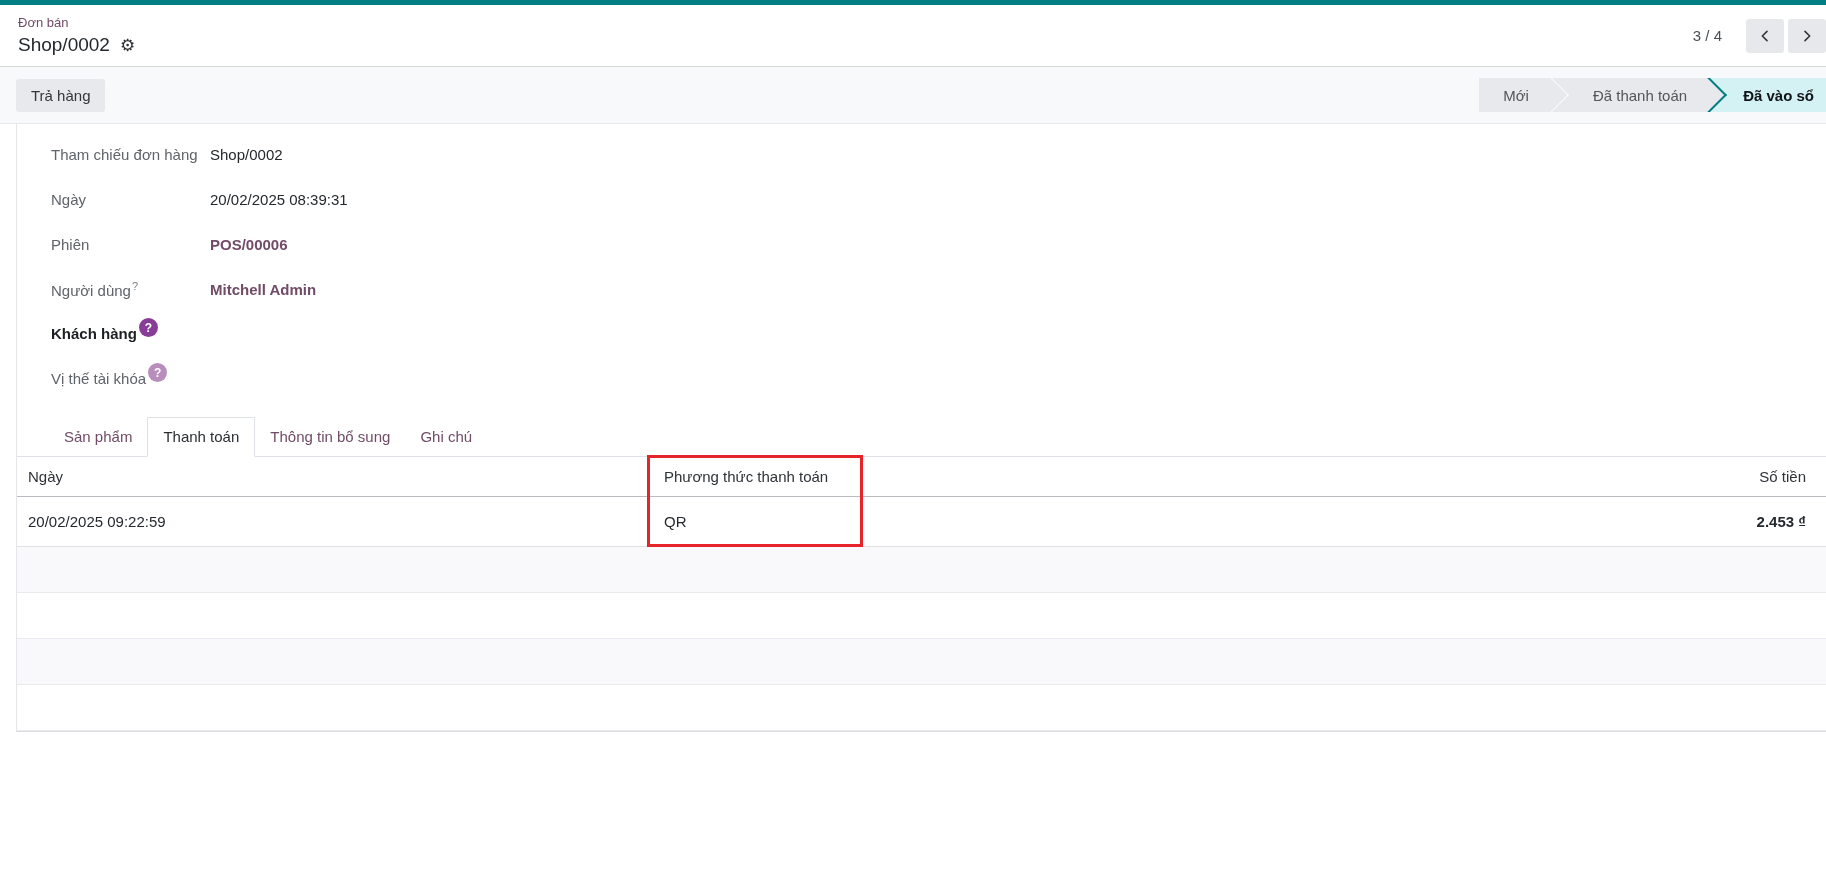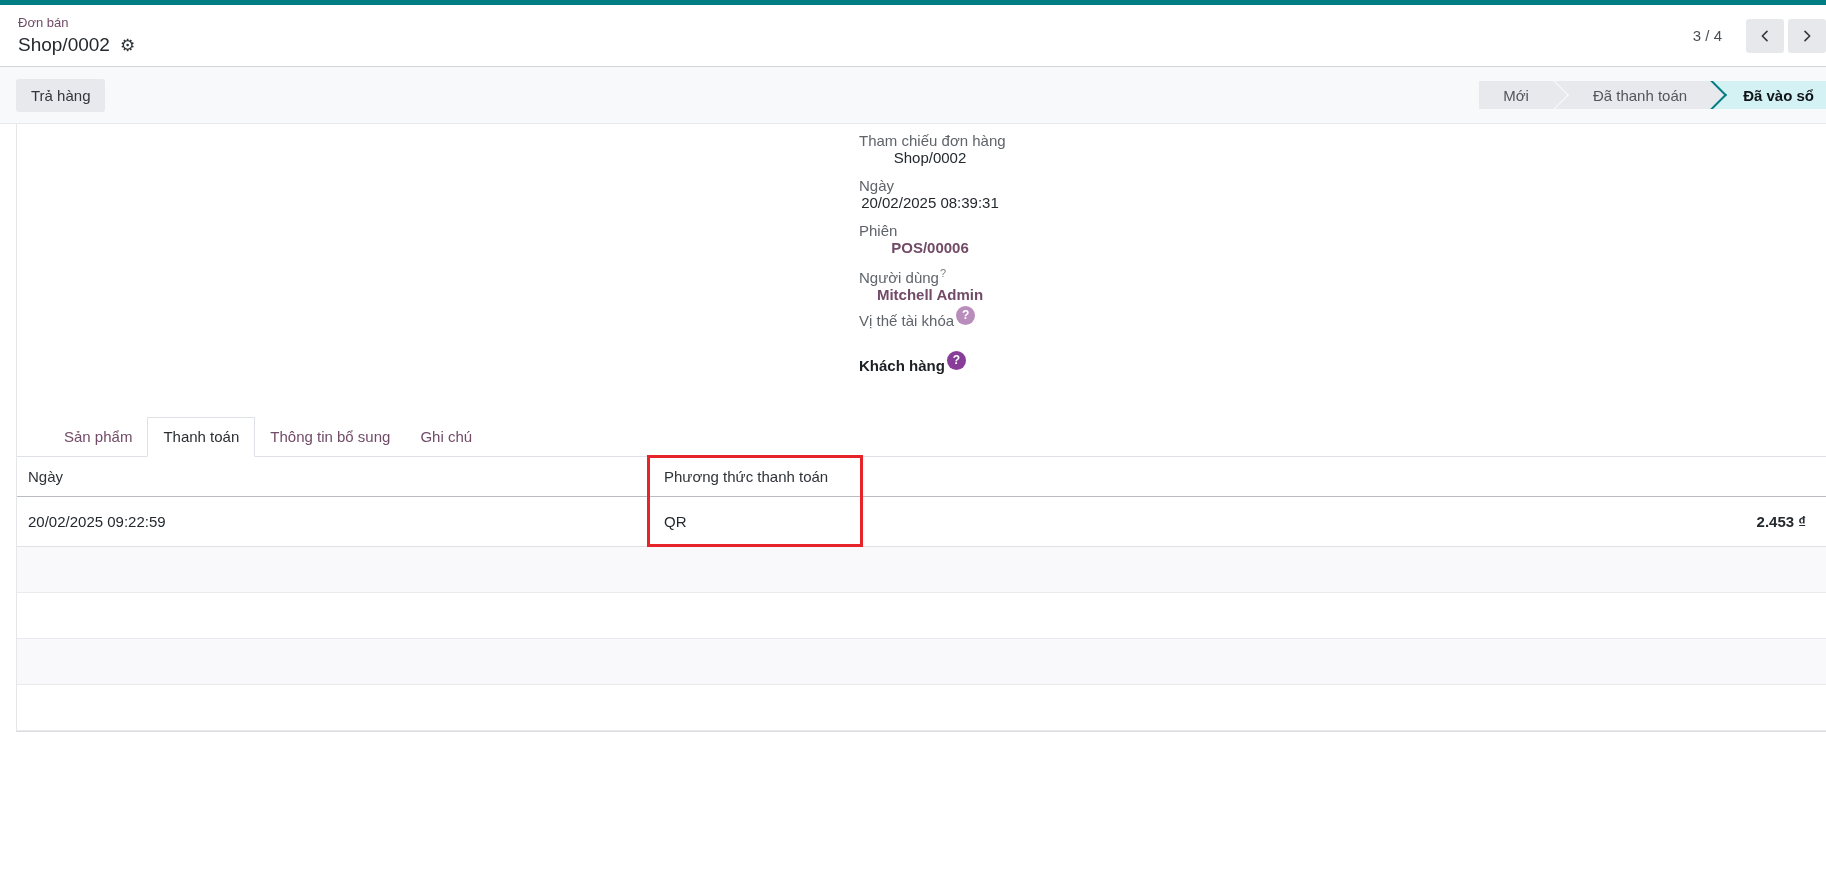--- a/index.html
+++ b/index.html
@@ -51,21 +51,21 @@
     padding-left: 16px;
   }
   .btn-secondary {
     background: #e7e9ed; color: #33373d;
     border: none; border-radius: 3px;
     font-family: inherit; font-size: 15px;
     padding: 8px 15px; cursor: pointer;
   }
   .statusbar {
     display: flex; align-items: stretch;
-    height: 28px; background: #e7e9ed;
+    height: 34px; background: #e7e9ed;
     overflow: hidden;
   }
   .status-step {
     display: flex; align-items: center;
     padding: 0 24px; font-size: 15px; color: #52565c;
     cursor: pointer; white-space: nowrap;
   }
   .status-sep {
     width: 16px; position: relative; background: #e7e9ed;
   }
@@ -91,21 +91,21 @@
 
   
   .sheet {
     margin-left: 16px;
     border-left: 1px solid #e4e6ea;
     border-bottom: 1px solid #dadce0;
     background: #fff;
     min-height: 607px;
   }
   .form-fields { padding: 8px 0 0 17px; }
-  .field-row { display: flex; align-items: center; height: 45px; flex-direction: column; }
+  .field-row { display: flex; align-items: center; height: 45px; }
   .field-label {
     width: 176px; color: #5f646b; font-size: 15px; flex-shrink: 0;
     padding-left: 17px;
   }
   .field-label.bold { color: #1c1f23; font-weight: bold; }
   .field-value { font-size: 15px; color: #24292e; }
   .field-value.link { color: #714B67; cursor: pointer; font-weight: bold; }
   .sup-help { font-size: 11px; color: #7a7f86; vertical-align: super; margin-left: 1px; }
   .help-badge {
     display: inline-flex; align-items: center; justify-content: center;
@@ -215,40 +215,41 @@
     </div>
     <div class="field-row">
       <span class="field-label">Phiên</span>
       <span class="field-value link">POS/00006</span>
     </div>
     <div class="field-row">
       <span class="field-label"><span>Người dùng</span><span class="sup-help">?</span></span>
       <span class="field-value link">Mitchell Admin</span>
     </div>
     <div class="field-row">
+      <span class="field-label bold"><span>Khách hàng</span><span class="help-badge dark">?</span></span>
+      <span class="field-value"></span>
+    </div>
+    <div class="field-row">
       <span class="field-label"><span>Vị thế tài khóa</span><span class="help-badge light">?</span></span>
-      <span class="field-value"></span>
-    </div>
-    <div class="field-row">
-      <span class="field-label bold"><span>Khách hàng</span><span class="help-badge dark">?</span></span>
       <span class="field-value"></span>
     </div>
   </div>
 
   <div class="tabs">
     <span class="tab">Sản phẩm</span>
     <span class="tab active">Thanh toán</span>
     <span class="tab">Thông tin bổ sung</span>
     <span class="tab">Ghi chú</span>
   </div>
 
   <div class="table-wrap">
     <div class="trow thead">
       <span class="cell c1">Ngày</span>
       <span class="cell c2">Phương thức thanh toán</span>
+      <span class="cell c3">Số tiền</span>
     </div>
     <div class="trow tdata">
       <span class="cell c1">20/02/2025 09:22:59</span>
       <span class="cell c2">QR</span>
       <span class="cell c3">2.453 ₫</span>
     </div>
     <div class="empty-row stripe"></div>
     <div class="empty-row"></div>
     <div class="empty-row stripe"></div>
     <div class="empty-row"></div>

